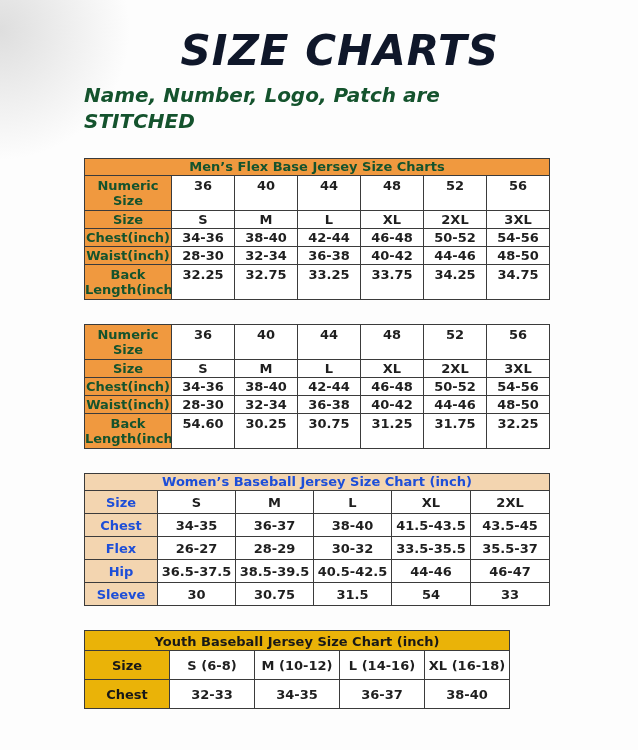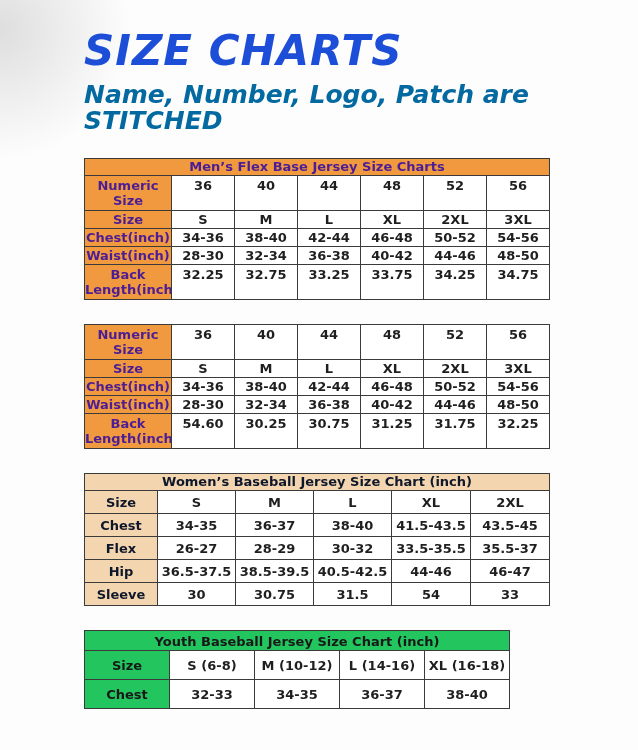--- a/index.html
+++ b/index.html
@@ -13,34 +13,34 @@
     background: #fdfdfd;
     background-image: radial-gradient(circle at 0px 30px, rgba(150,150,150,0.30), rgba(255,255,255,0) 130px);
     overflow: hidden;
   }
   .container {
     padding-left: 84px;
     width: 470px;
   }
   .page-title {
     margin: 28px 55px 0 0;
-    text-align: left;
+    text-align: right;
     font-size: 42px;
     line-height: 46px;
     font-weight: bold;
     font-style: italic;
-    color: #1d4ed8;
+    color: #0f172a;
     letter-spacing: 1px;
   }
   .page-subtitle {
     margin-top: 8px;
-    color: #0369a1;
+    color: #14532d;
     font-weight: bold;
     font-style: italic;
-    font-size: 25px;
+    font-size: 20px;
     line-height: 26px;
   }
   table.size-table {
     border-collapse: collapse;
     table-layout: fixed;
     margin-top: 24px;
   }
   table.size-table td {
     border: 1.5px solid #3b3b3b;
     font-size: 13px;
@@ -53,30 +53,30 @@
   }
   table.size-table tr.title-row td {
     height: 13px;
     line-height: 14px;
   }
   table.size-table td.lbl { }
   
   .t-orange tr.title-row td,
   .t-orange td.lbl {
     background: #f0993f;
-    color: #4c1d95;
+    color: #14532d;
   }
   .t-peach tr.title-row td,
   .t-peach td.lbl {
     background: #f3d5b0;
-    color: #0f172a;
+    color: #1d4ed8;
   }
   .t-blue tr.title-row td,
   .t-blue td.lbl {
-    background: #22c55e;
+    background: #eab308;
     color: #181818;
   }
   
   .t-men td { height: 15px; }
   .t-men tr.tall td {
     height: 31px;
     vertical-align: top;
     padding-top: 2px;
   }
   .t-men tr.title-row td { height: 13px; }

